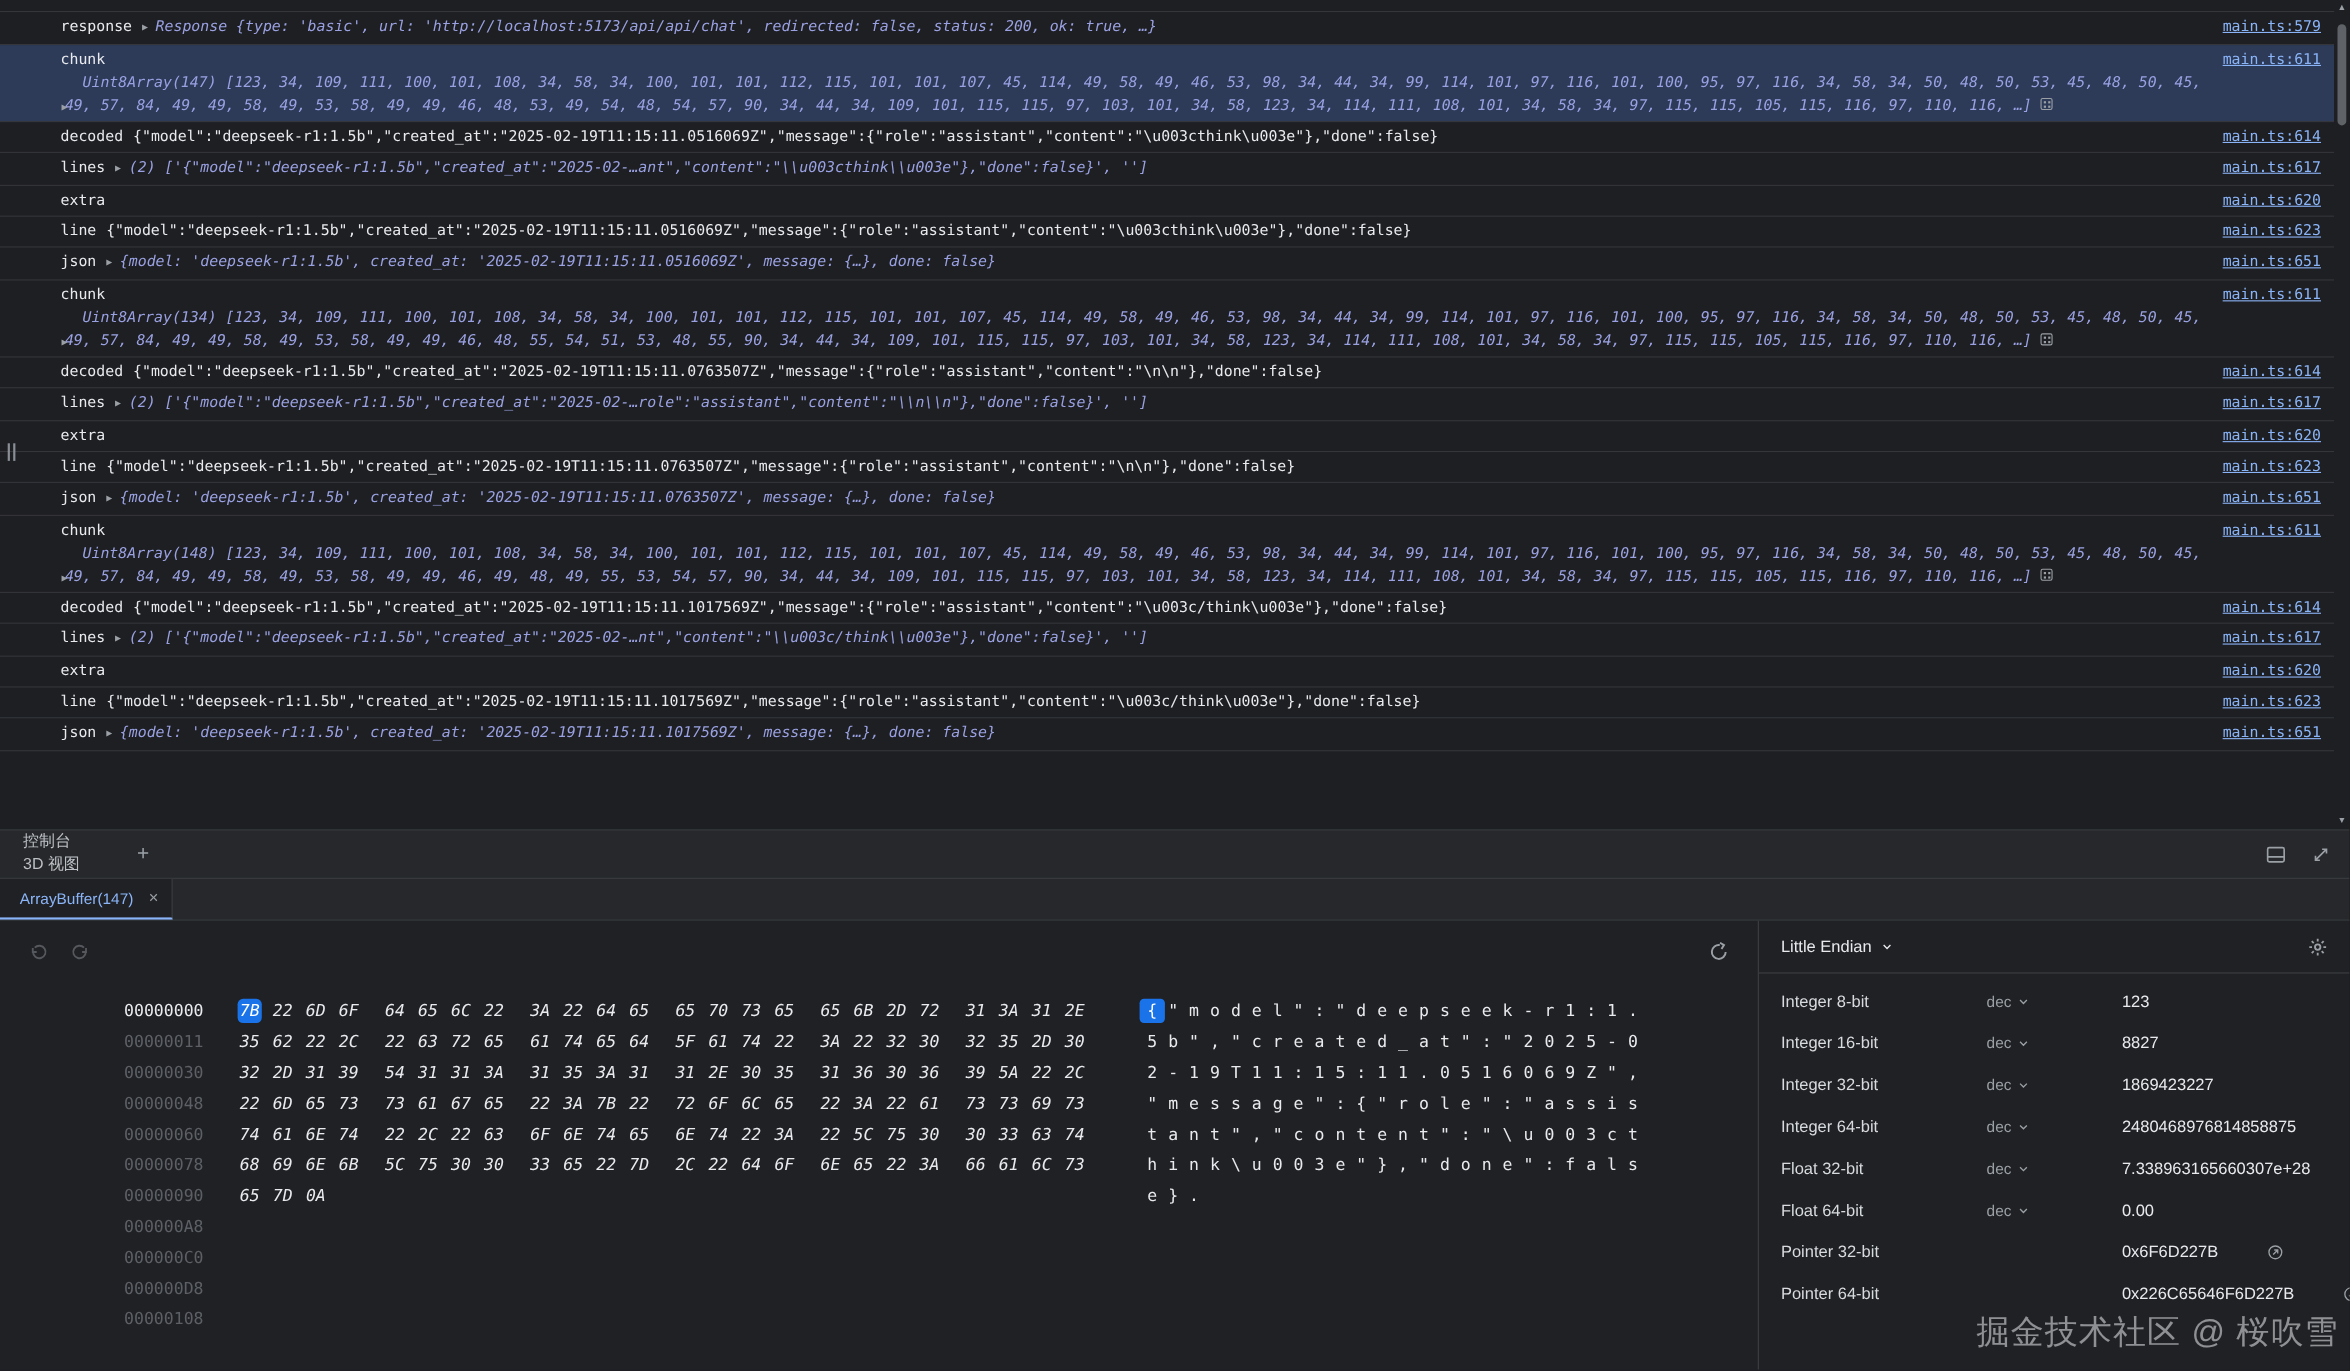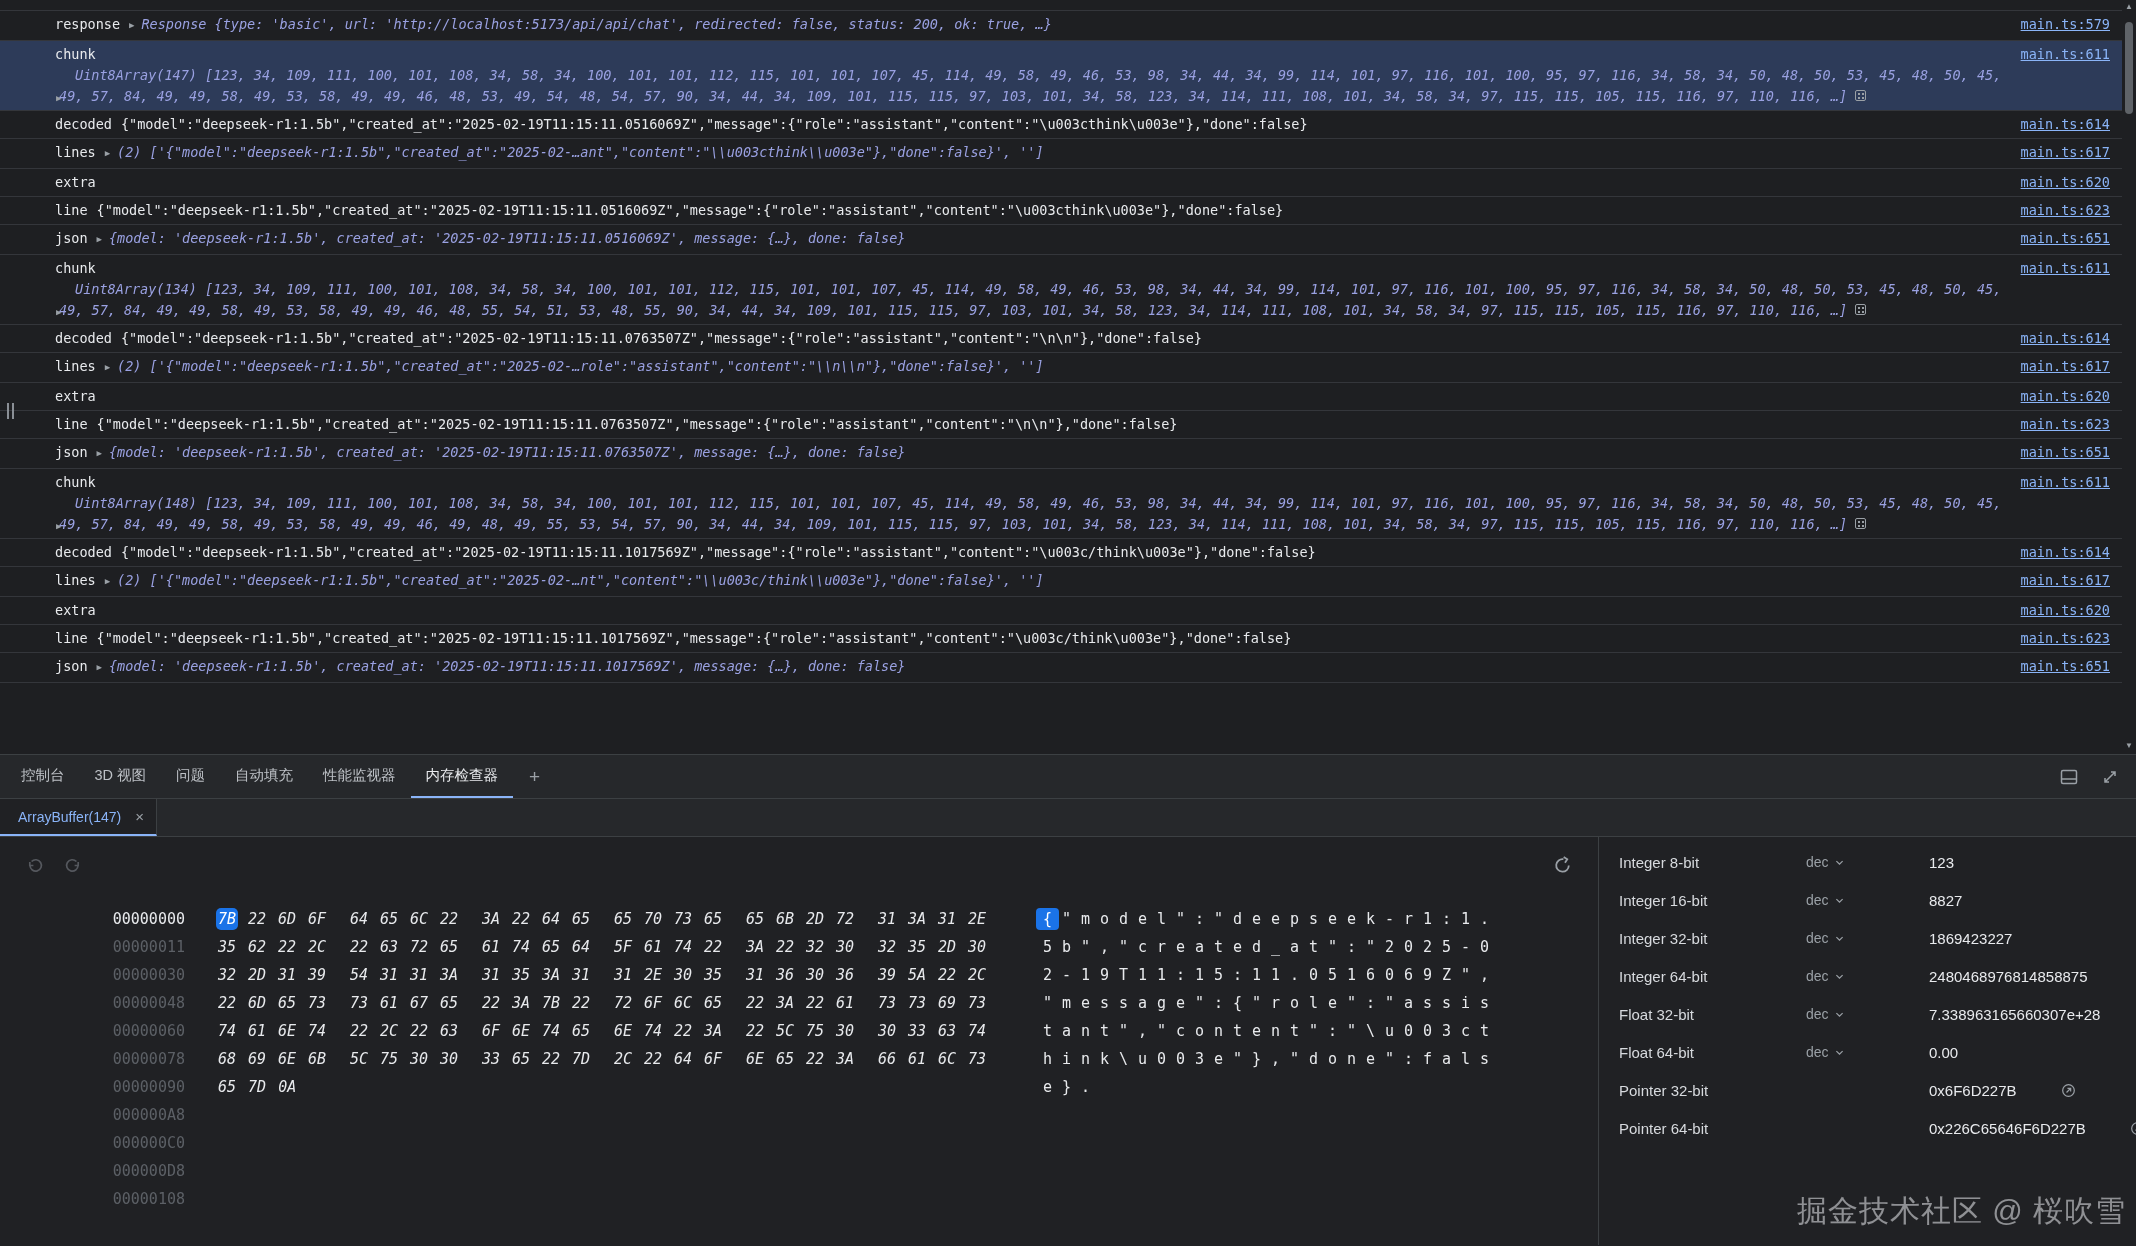--- a/index.html
+++ b/index.html
@@ -34,21 +34,21 @@
   .console-scrollbar { position:absolute; top:0; right:0; width:14px; height:100%; }
   .sb-arrow { position:absolute; left:0; width:14px; text-align:center; font-size:8px;
     color:#9aa0a6; cursor:pointer; }
   .sb-arrow.up { top:2px; } .sb-arrow.down { bottom:4px; }
   .sb-thumb { position:absolute; left:3px; top:22px; width:8px; height:92px;
     background:#5f6368; border-radius:4px; }
 
   
   .drawer-tabbar { height:44px; background:#26282b; display:flex; align-items:center;
     padding:0 18px 0 6px; border-bottom:1px solid #3c4043; font-size:14.5px; color:#bdc1c6; }
-  .drawer-tabs { display:flex; height:100%; }
+  .drawer-tabs { display:flex; height:100%;flex-direction:column; }
   .drawer-tab { display:flex; align-items:center; padding:0 15px; height:100%;
     border-bottom:2px solid transparent; cursor:pointer; white-space:nowrap; }
   .drawer-tab.active { color:#e8eaed; border-bottom-color:#8ab4f8; }
   .drawer-plus { font-size:19px; color:#9aa0a6; margin-left:8px; padding:0 8px; cursor:pointer; }
   .tabbar-right { margin-left:auto; display:flex; gap:24px; color:#9aa0a6; align-items:center; }
   .tb-icon { display:inline-flex; cursor:pointer; }
 
   
   .mi-tabstrip { height:38px; background:#26282b; border-bottom:1px solid #3c4043; display:flex; }
   .mi-tab { display:flex; align-items:center; background:#202124; color:#8ab4f8;
@@ -645,20 +645,34 @@
         </div>
         <div class="hex-row">
           <span class="hex-addr">00000108</span>
           <div class="hex-bytes"></div>
           <div class="hex-ascii"></div>
         </div>
       </div>
   </div>
 
   <div class="mi-right">
+    <div class="vi-header">
+      <span class="vi-endian">
+        <span>Little Endian</span>
+        <svg width="11" height="11" viewBox="0 0 16 16" fill="none" stroke="currentColor" stroke-width="1.8">
+            <path d="M3.5 6L8 10.5 12.5 6"></path>
+          </svg>
+      </span>
+      <span class="tool-icon vi-gear">
+        <svg width="18" height="18" viewBox="0 0 16 16" fill="none" stroke="currentColor" stroke-width="1.5">
+            <circle cx="8" cy="8" r="2.2"></circle>
+            <path d="M8 1.2v2.2M8 12.6v2.2M1.2 8h2.2M12.6 8h2.2M3.2 3.2l1.6 1.6M11.2 11.2l1.6 1.6M12.8 3.2l-1.6 1.6M4.8 11.2l-1.6 1.6"></path>
+          </svg>
+      </span>
+    </div>
     <div class="vi-rows">
         <div class="vi-row">
           <span class="vi-label">Integer 8-bit</span>
           <span class="vi-mode">
             <span>dec</span>
             <svg width="11" height="11" viewBox="0 0 16 16" fill="none" stroke="currentColor" stroke-width="1.8">
               <path d="M3.5 6L8 10.5 12.5 6"></path>
             </svg>
           </span>
           <span class="vi-value">123</span>

